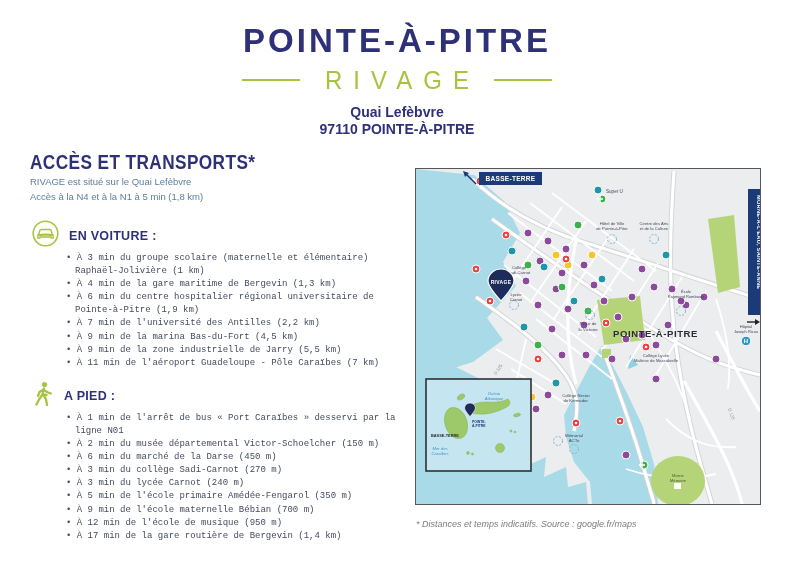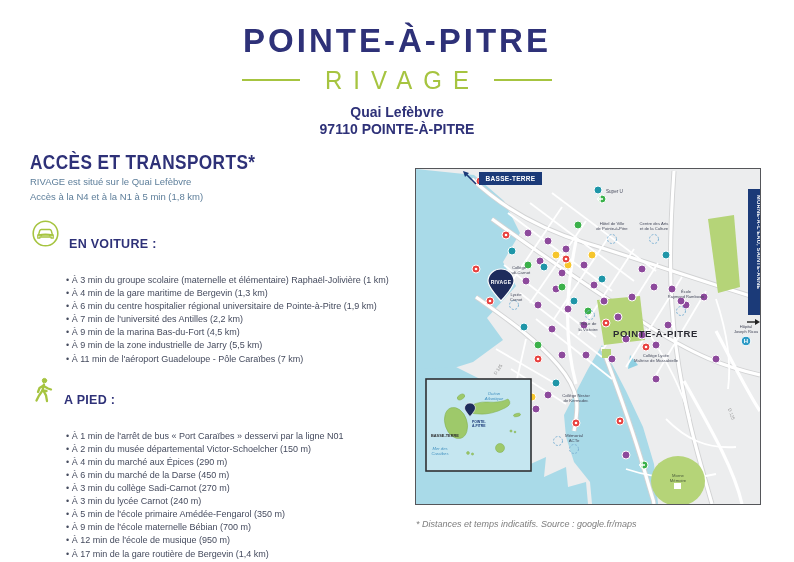--- a/index.html
+++ b/index.html
@@ -13,25 +13,25 @@
   .rivage-line { width:58px; height:2px; background:#a6c440; }
   .rivage { font-size:24px; font-weight:500; letter-spacing:11px; color:#a6c440;
             transform:scaleY(1.08); text-indent:11px; }
   .addr { margin-top:10px; font-size:14px; font-weight:bold; color:#2e3178; line-height:17px; }
 
   
   .left { position:absolute; left:30px; top:150px; width:382px; }
   .h2 { font-size:21px; font-weight:bold; color:#2e3178; transform:scaleX(.82);
         transform-origin:left center; letter-spacing:.5px; white-space:nowrap; }
   .intro { margin-top:0; font-size:9.5px; color:#5d7e9a; line-height:15px; }
-  .sect-head { display:flex; align-items:flex-end; gap:10px; margin-left:2px; }
+  .sect-head { display:flex; align-items:center; gap:10px; margin-left:2px; }
   .sect-head .lbl { font-size:12.5px; font-weight:bold; color:#2e3178; letter-spacing:.3px; }
   .car-head { margin-top:16px; }
   .walk-head { margin-top:11px; }
-  ul.dist { list-style:none; margin:23px 0 0 36px; }
+  ul.dist { list-style:none; margin:1px 0 0 36px;font-family:Liberation Mono, monospace; }
   ul.dist li { font-size:9px; color:#454b5e; line-height:13.1px;
                padding-left:9px; text-indent:-9px; }
   ul.dist li::before { content:"• "; color:#454b5e; }
 
   
   .map-wrap { position:absolute; left:415px; top:168px; width:346px; height:337px;
               border:1.2px solid #55565a; background:#ecedee; }
   .footnote { position:absolute; left:416px; top:519px; font-size:9px; font-style:italic;
               color:#7d7d7d; }
 
@@ -93,21 +93,20 @@
           <path d="M10.5,13.5 l-3.5,5 l-2.5,5"></path>
           <path d="M11.5,13.8 l2.5,4.7 l1,5.5"></path>
         </g>
       </svg>
     </span>
     <span class="lbl">A PIED :</span>
   </div>
   <ul class="dist">
     <li>À 1 min de l'arrêt de bus « Port Caraïbes » desservi par la ligne N01</li>
     <li>À 2 min du musée départemental Victor-Schoelcher (150 m)</li>
-    <li>À 4 min du marché aux Épices (290 m)</li>
     <li>À 6 min du marché de la Darse (450 m)</li>
     <li>À 3 min du collège Sadi-Carnot (270 m)</li>
     <li>À 3 min du lycée Carnot (240 m)</li>
     <li>À 5 min de l'école primaire Amédée-Fengarol (350 m)</li>
     <li>À 9 min de l'école maternelle Bébian (700 m)</li>
     <li>À 12 min de l'école de musique (950 m)</li>
     <li>À 17 min de la gare routière de Bergevin (1,4 km)</li>
   </ul>
 </div>
 

